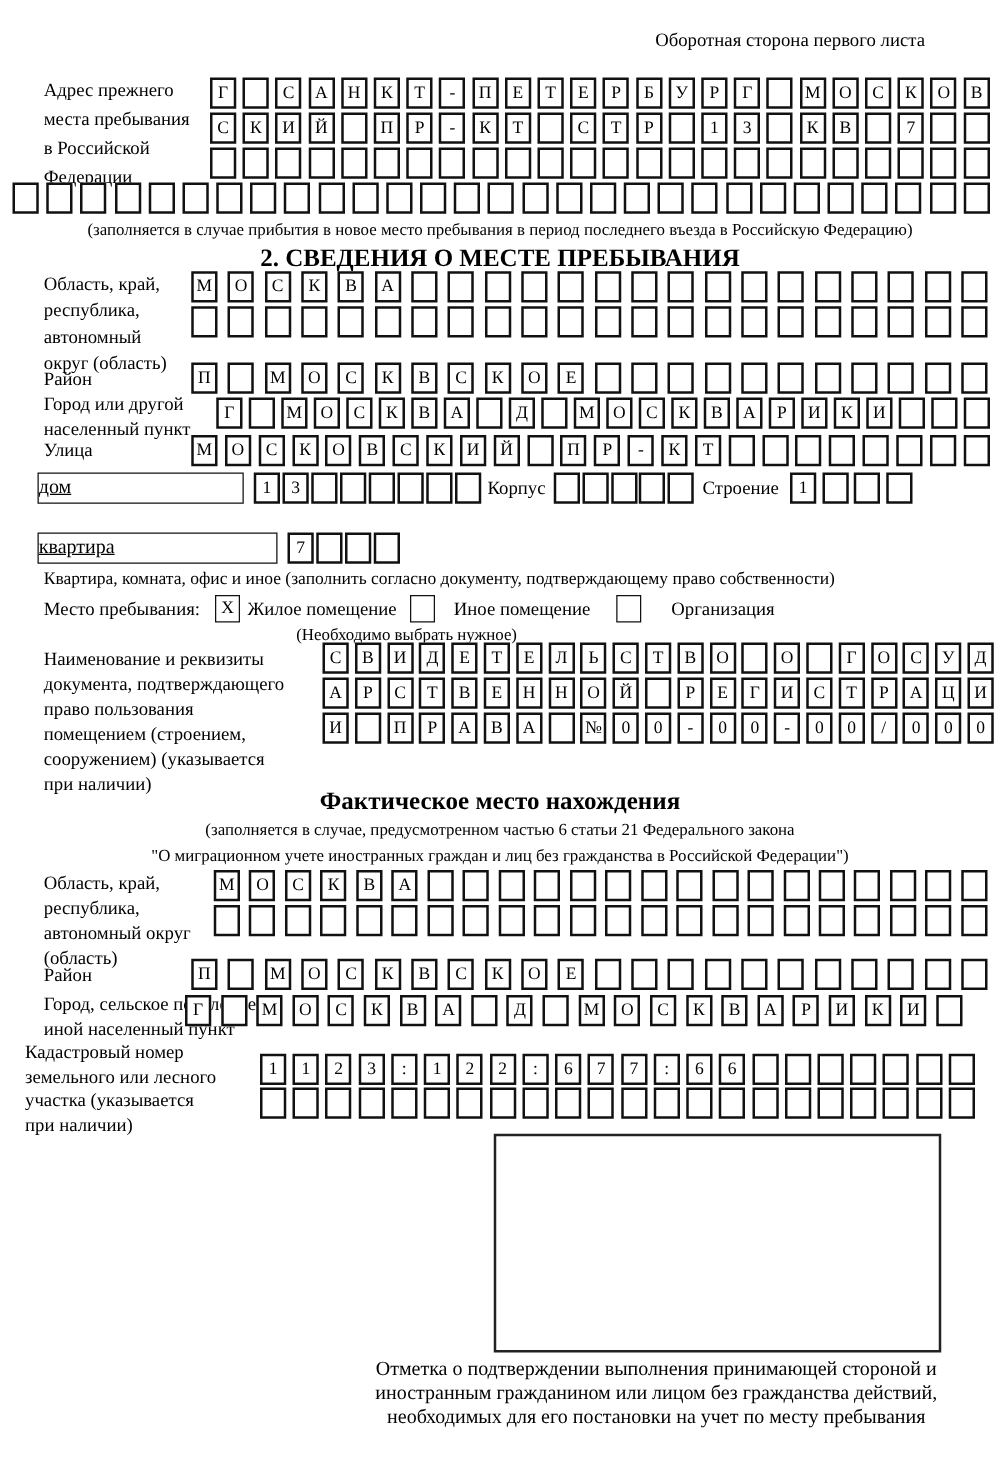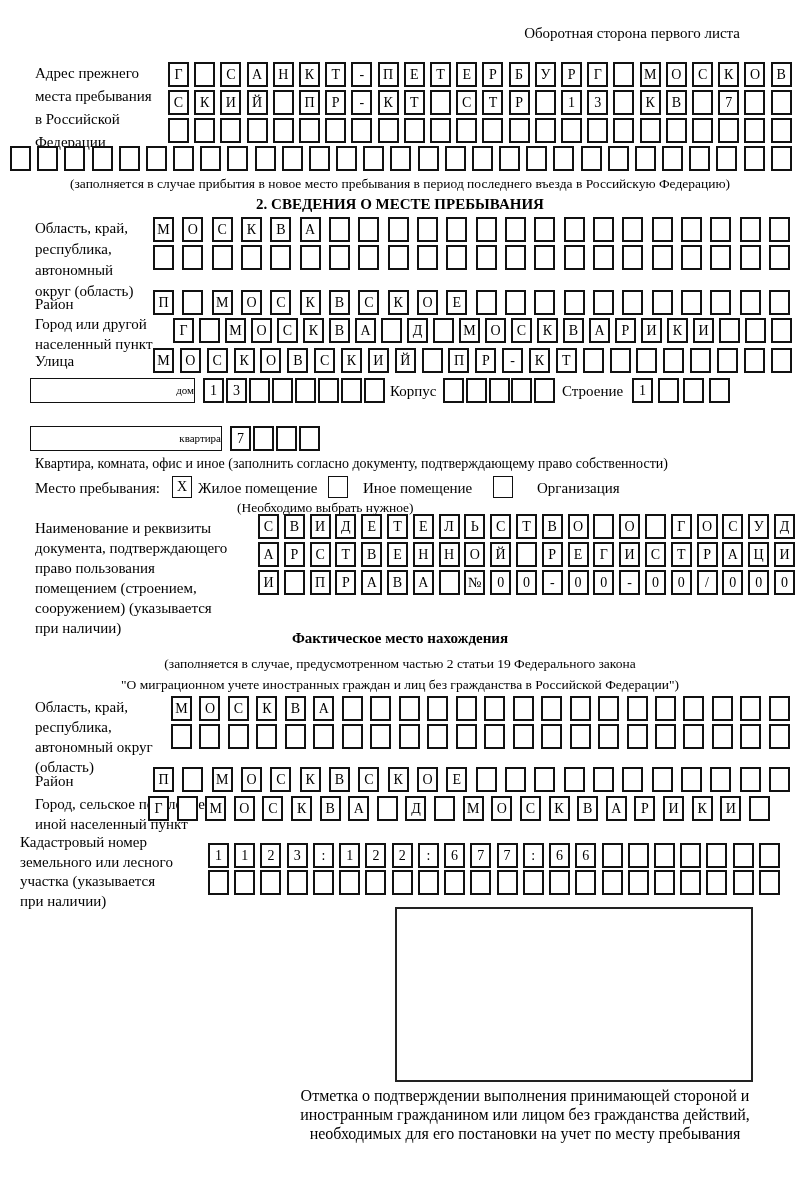--- a/index.html
+++ b/index.html
@@ -5,31 +5,31 @@
   html,body { margin:0; padding:0; background:#fff; }
   #page {
     position:relative; width:800px; height:1180px; margin:0 auto;
     background:#fff; color:#000;
     font-family:"Liberation Serif","DejaVu Serif",serif;
     overflow:hidden;
   }
   .abs { position:absolute; }
   .lbl { font-size:15px; line-height:23px; }
   .note { font-size:13.5px; }
-  .heading { font-weight:bold; font-size:15px; text-align:center; width:800px; left:0; }
+  .heading { font-weight:bold; font-size:20px; text-align:center; width:800px; left:0; }
   .cellrow { display:flex; justify-content:space-between; }
   .cell {
     width:21px; height:25px; box-sizing:border-box;
     border:2px solid #111; background:#fff;
     font-size:14px; line-height:21px; text-align:center;
     flex:0 0 21px;
   }
   .boxlabel {
     box-sizing:border-box; border:1.5px solid #111; height:25px;
-    font-size:11px; line-height:22px; text-align:right;
+    font-size:16px; line-height:22px; text-align:left;text-decoration:underline;
   }
   .chk {
     width:20px; height:22px; box-sizing:border-box; border:1.5px solid #111;
     font-size:14px; line-height:19px; text-align:center;
   }
   .stampbox { box-sizing:border-box; border:2px solid #222; background:#fff; }
   .center { text-align:center; }
 </style>
 </head>
 <body>
@@ -394,21 +394,21 @@
       <div class="cell">-</div>
       <div class="cell">0</div>
       <div class="cell">0</div>
       <div class="cell">/</div>
       <div class="cell">0</div>
       <div class="cell">0</div>
       <div class="cell">0</div>
     </div>
 
   <div class="abs heading" style="top:630px;">Фактическое место нахождения</div>
-  <div class="abs note center" style="left:0; top:656px; width:800px;">(заполняется в случае, предусмотренном частью 2 статьи 19 Федерального закона</div>
+  <div class="abs note center" style="left:0; top:656px; width:800px;">(заполняется в случае, предусмотренном частью 6 статьи 21 Федерального закона</div>
   <div class="abs note center" style="left:0; top:677px; width:800px;">"О миграционном учете иностранных граждан и лиц без гражданства в Российской Федерации")</div>
 
   <div class="abs lbl" style="left:35px; top:697px; width:140px; line-height:20px;">Область, край,<br>республика,<br>автономный округ<br>(область)</div>
   <div class="abs cellrow" style="left:171px; top:696px; width:619px;">
       <div class="cell">М</div>
       <div class="cell">О</div>
       <div class="cell">С</div>
       <div class="cell">К</div>
       <div class="cell">В</div>
       <div class="cell">А</div>

